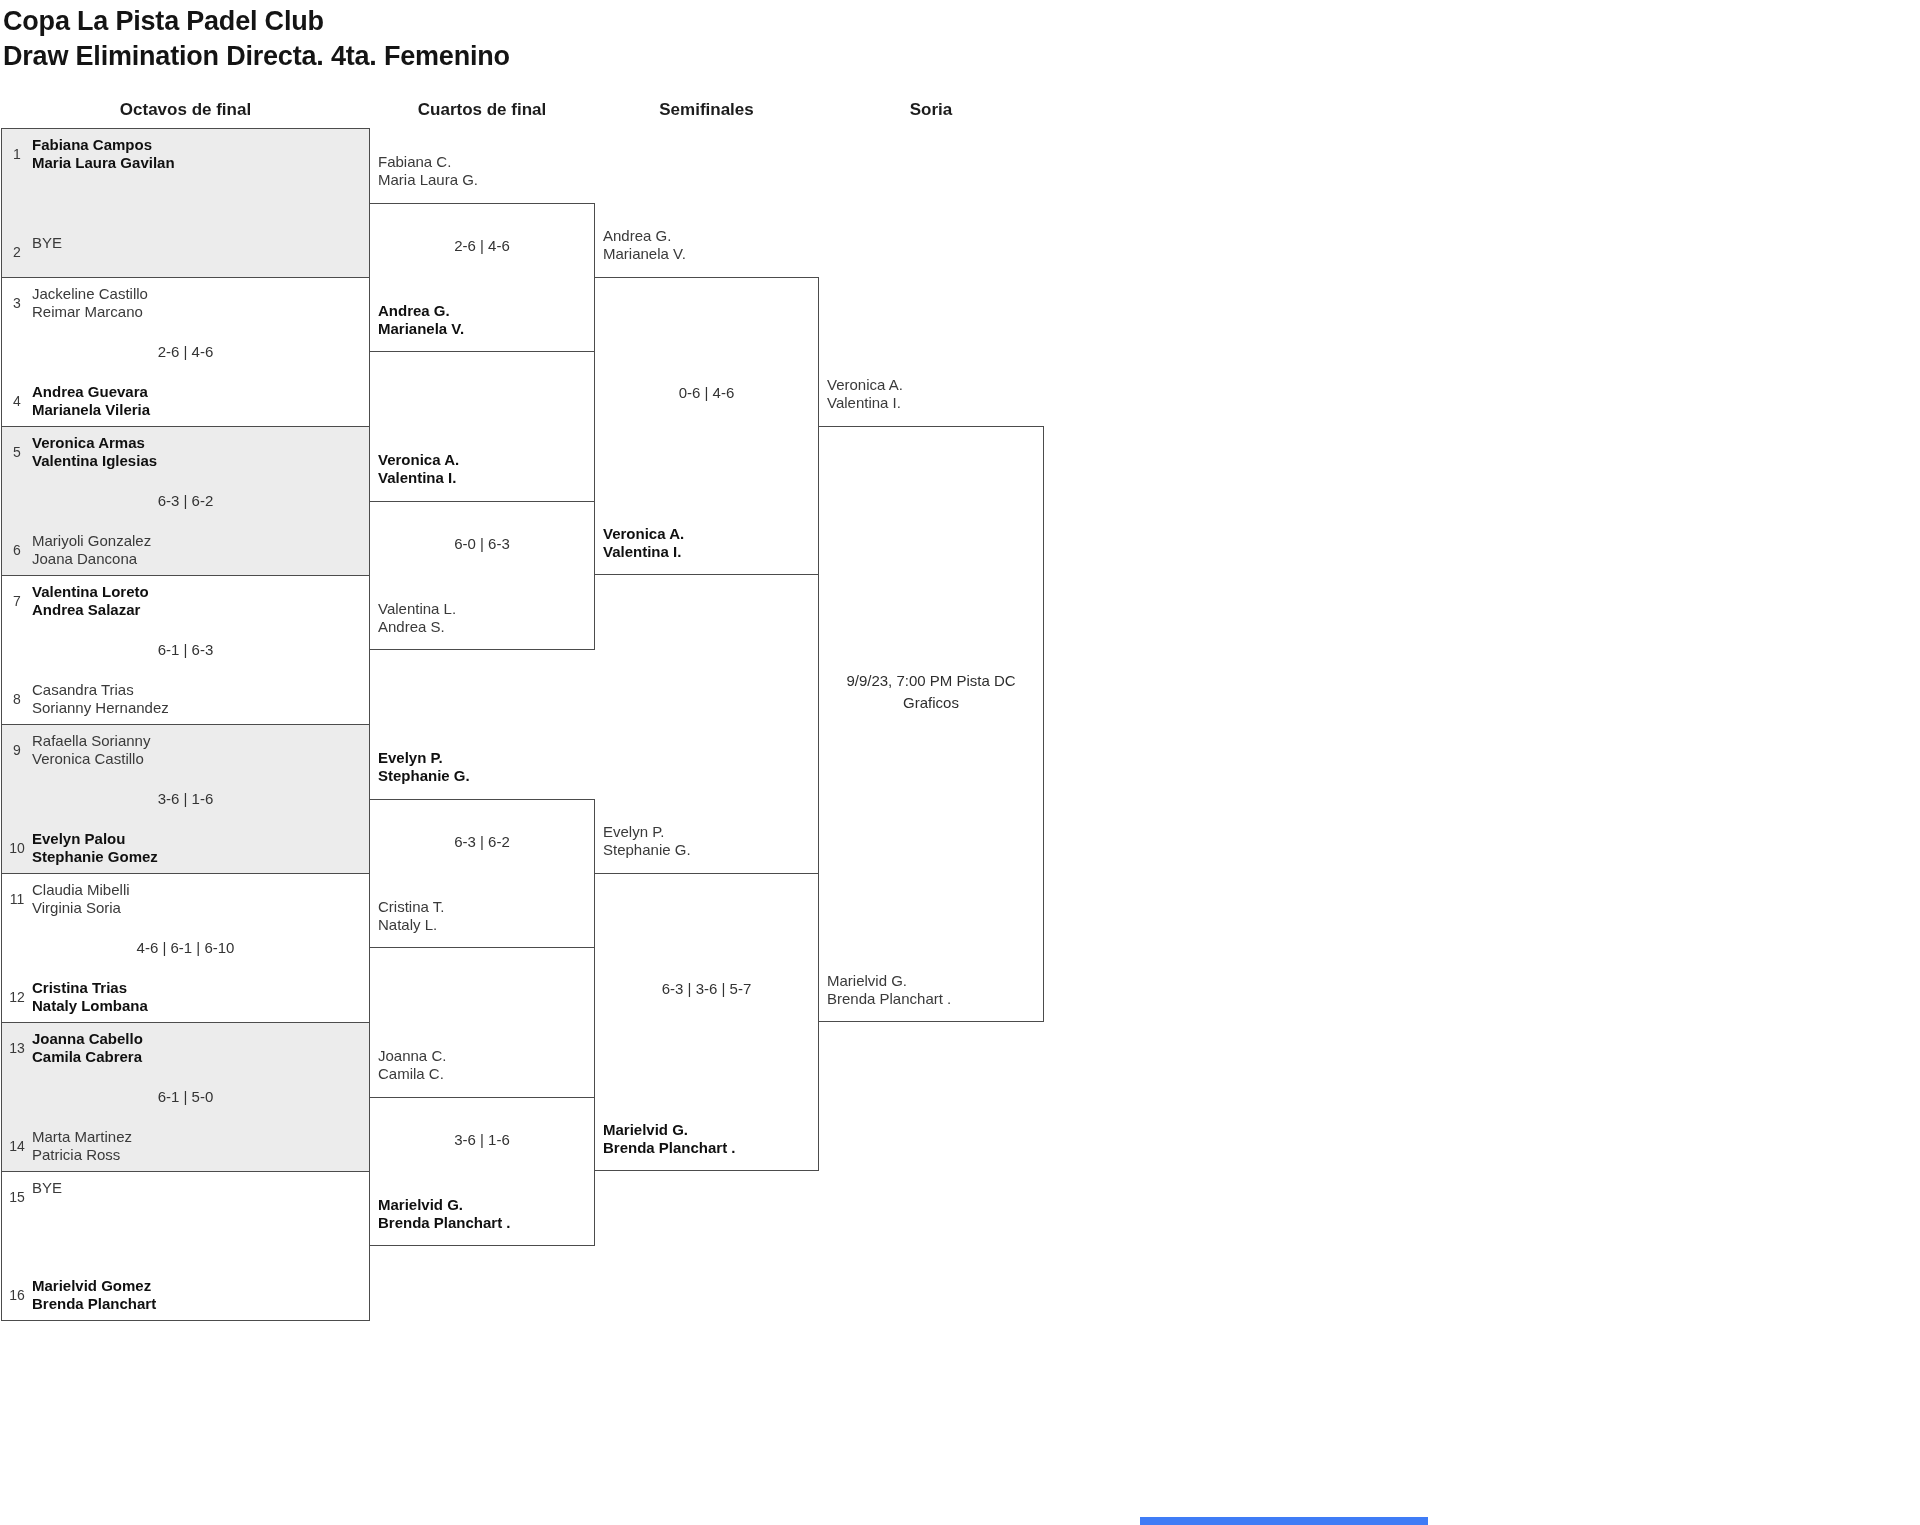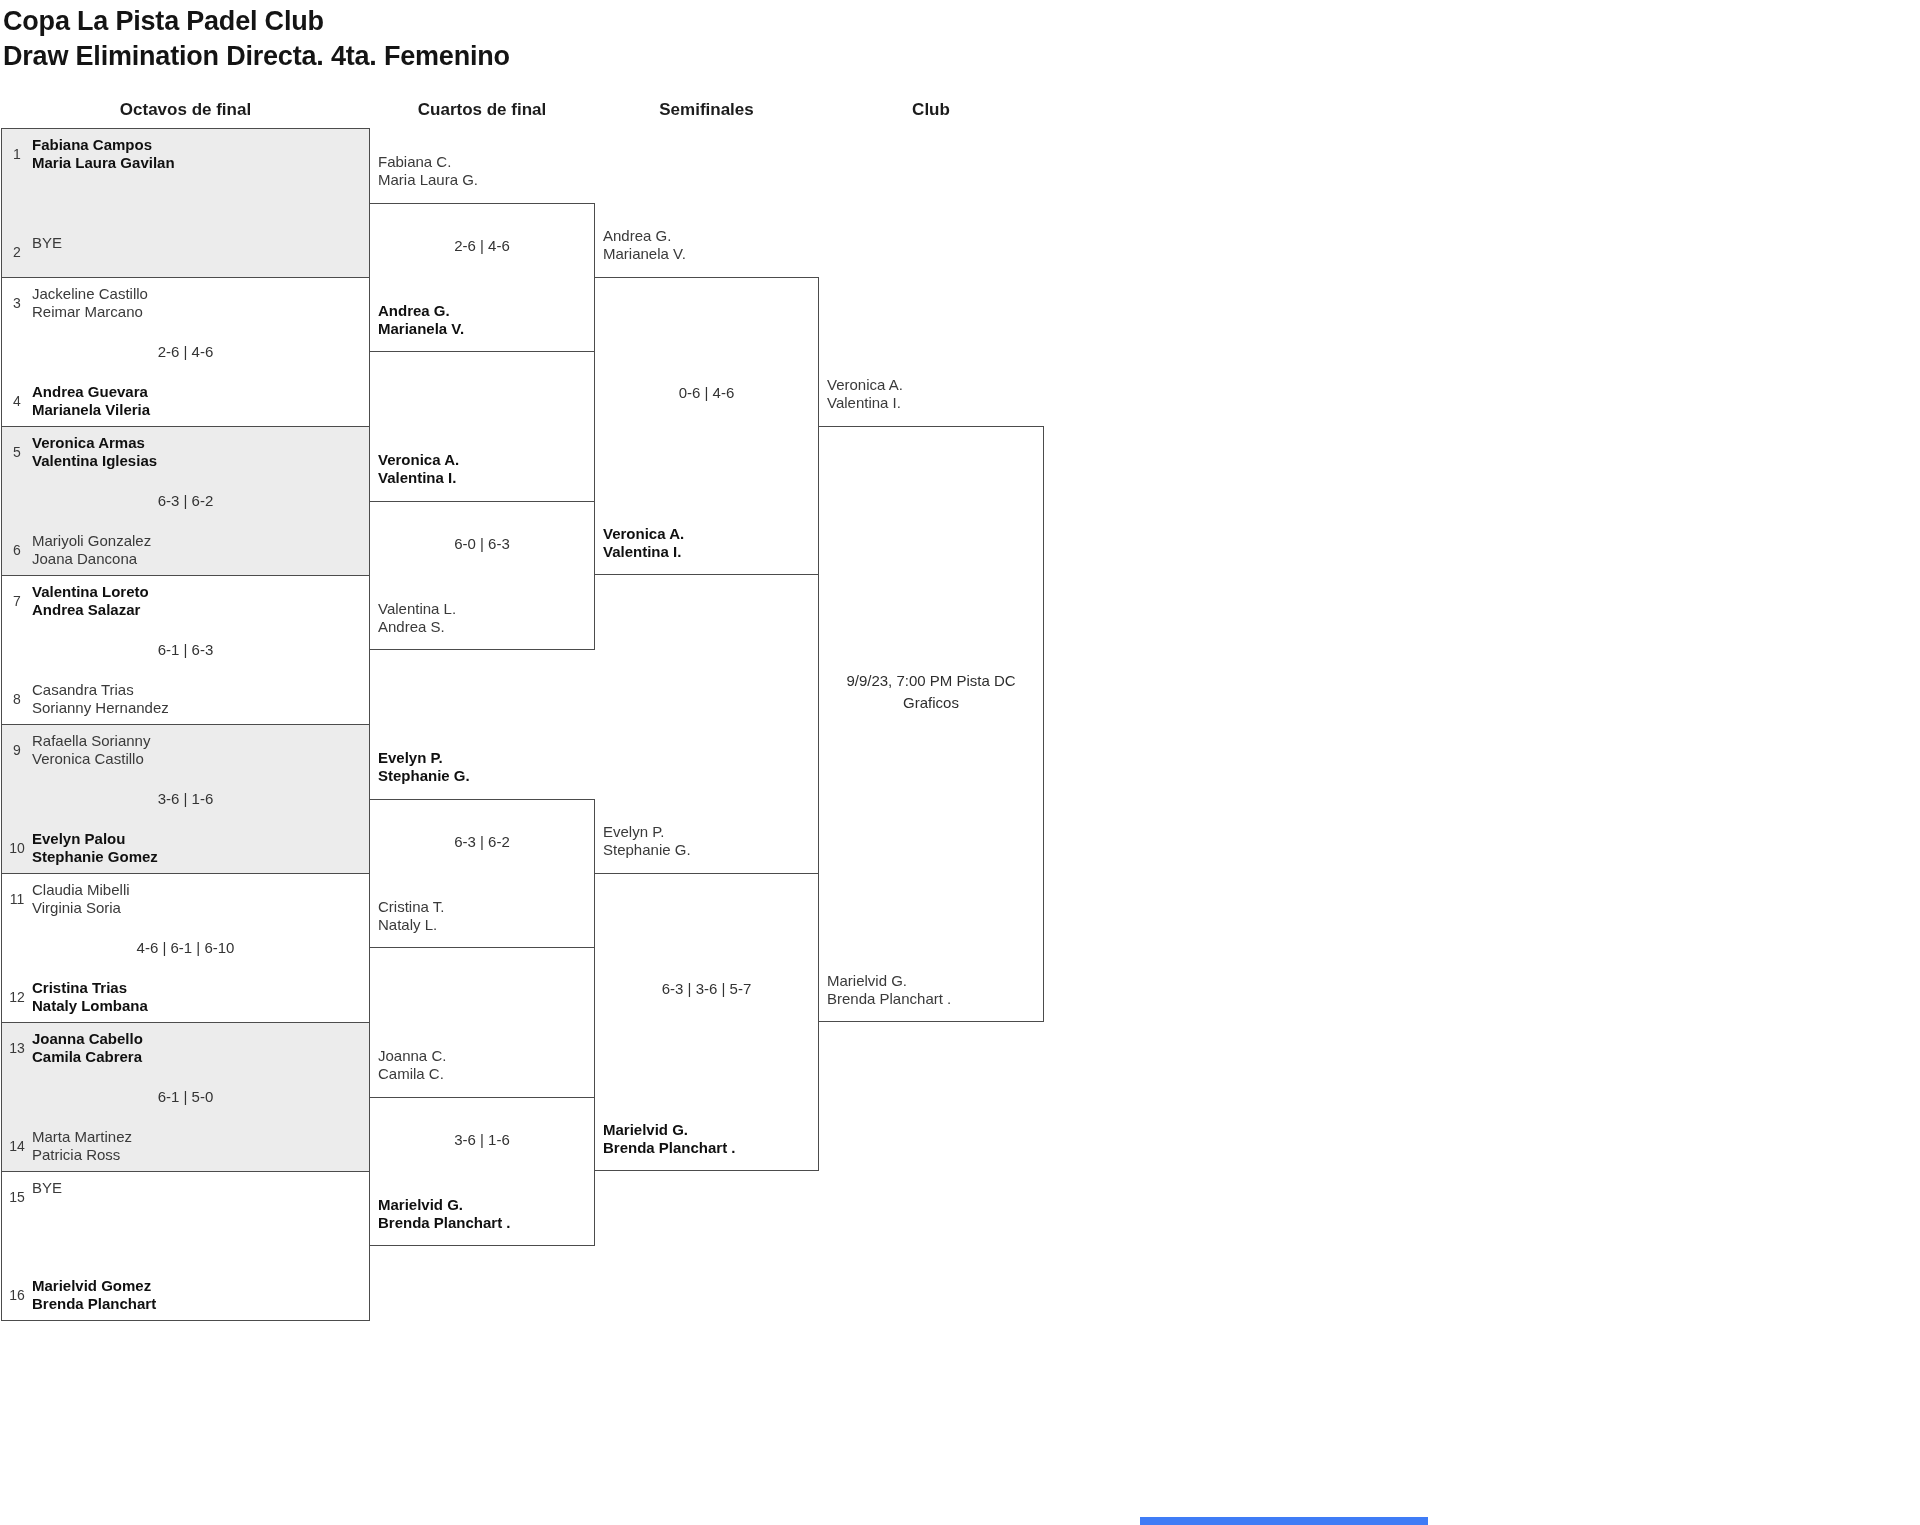--- a/index.html
+++ b/index.html
@@ -83,21 +83,21 @@
     <span class="dot d2"></span>
     <span class="dot d3"></span>
     <span class="dot d4"></span>
     <span class="dot d5"></span>
     <span class="logo-text">xporty</span>
   </div>
 
   <div class="rh" id="rh1">Octavos de final</div>
   <div class="rh" id="rh2">Cuartos de final</div>
   <div class="rh" id="rh3">Semifinales</div>
-  <div class="rh" id="rh4">Club</div>
+  <div class="rh" id="rh4">Soria</div>
 
   <div class="col1">
 
     <div class="om shaded">
       <div class="seed st">1</div>
       <div class="pair pt bold">
         <span>Fabiana Campos</span>
         <span>Maria Laura Gavilan</span>
       </div>
       <div class="score"></div>

